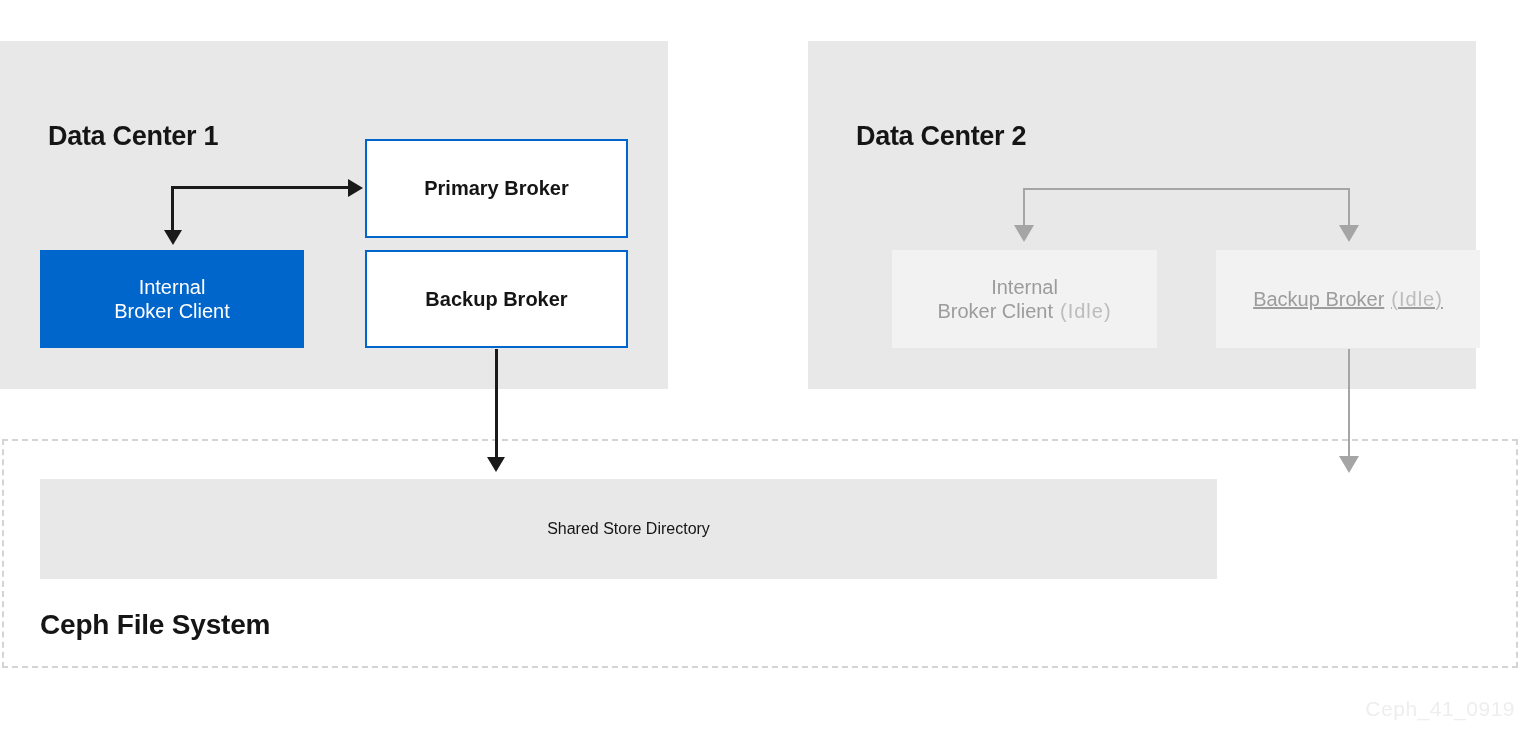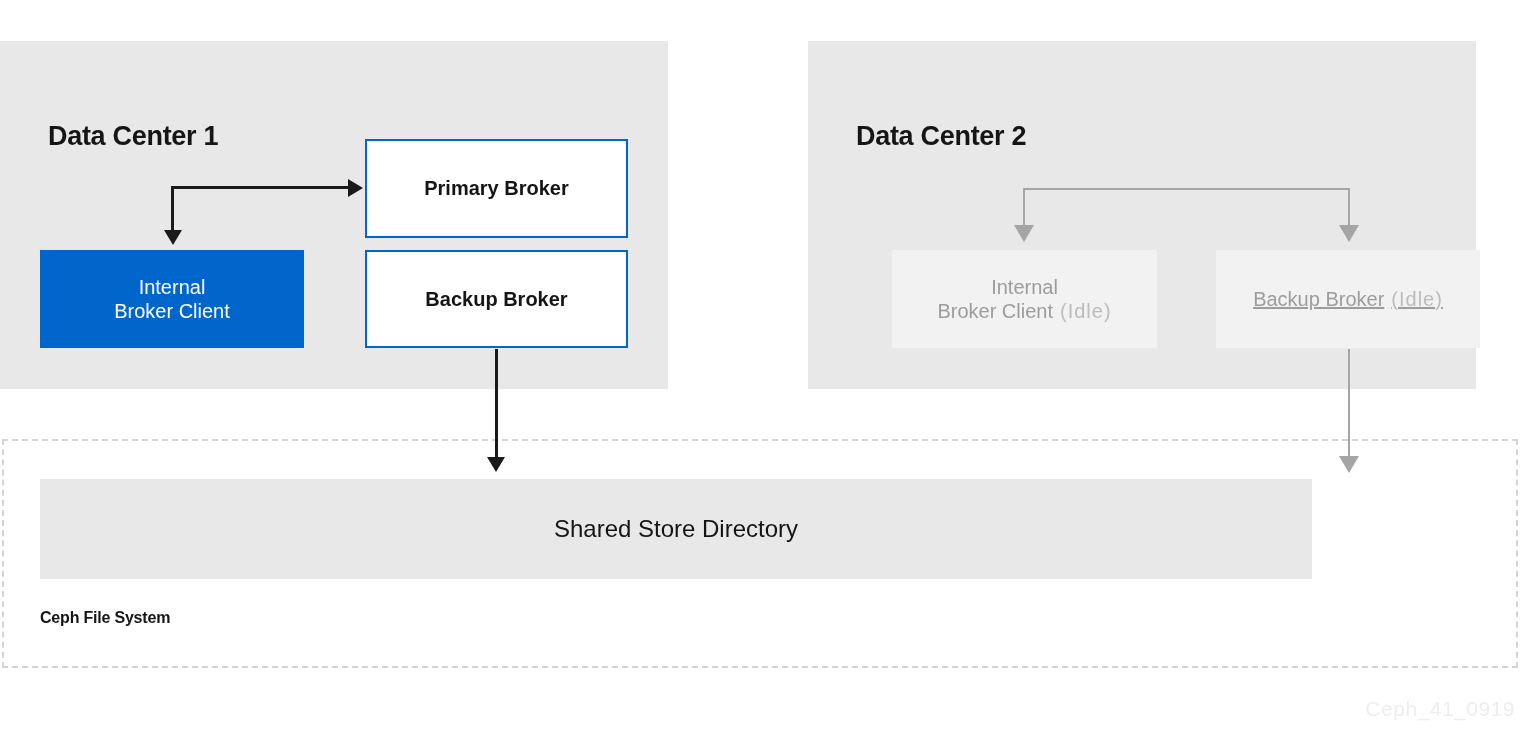--- a/index.html
+++ b/index.html
@@ -59,30 +59,30 @@
   .dashed-box {
     position: absolute;
     left: 2px; top: 439px;
     width: 1512px; height: 225px;
     background: #ffffff;
     border: 2px dashed #d4d4d4;
   }
   .store-bar {
     position: absolute;
     left: 40px; top: 479px;
-    width: 1272px; height: 100px;
+    width: 1177px; height: 100px;
     background: #e8e8e8;
     display: flex; align-items: center; justify-content: center;
-    font-size: 24px; font-weight: 500; color: #151515;
+    font-size: 16px; font-weight: 500; color: #151515;
   }
   .fs-label {
     position: absolute;
     left: 40px; top: 609px;
     margin: 0;
-    font-size: 16px; font-weight: 700; color: #151515;
+    font-size: 28px; font-weight: 700; color: #151515;
     letter-spacing: -0.2px;
   }
   .watermark {
     position: absolute;
     right: 5px; top: 697px;
     font-size: 21px;
     color: #eeeeee;
     letter-spacing: 0.5px;
   }
 </style>

